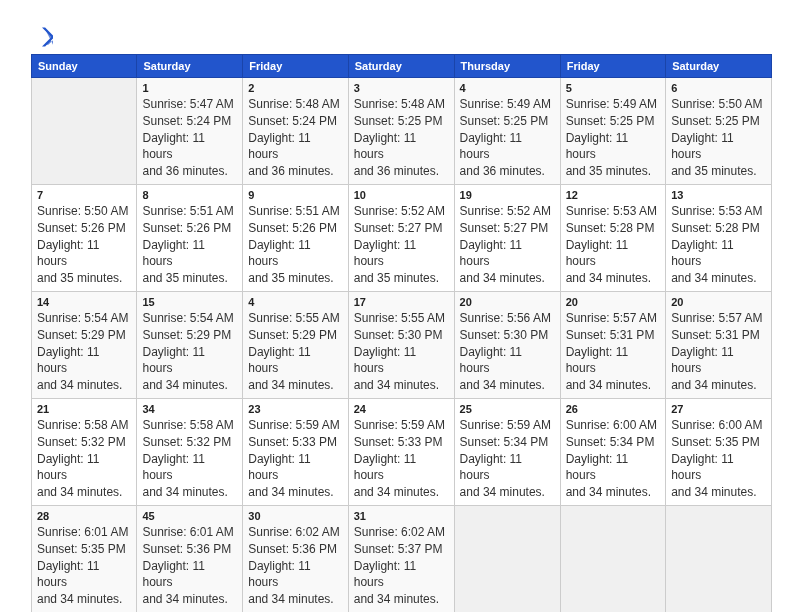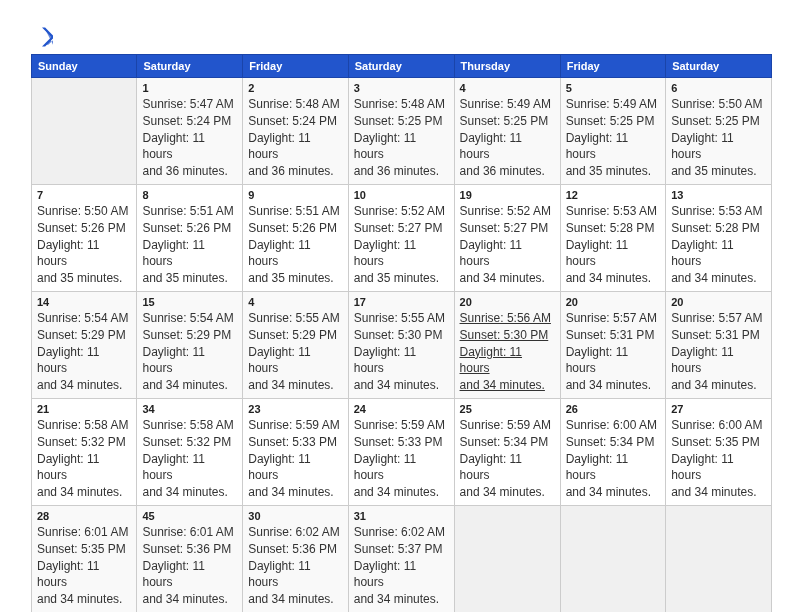--- a/index.html
+++ b/index.html
@@ -249,21 +249,21 @@
           </td>
           <td>
             <span class="day-num">17</span>
             <div class="day-info" style="white-space: pre-line;">Sunrise: 5:55 AM
 Sunset: 5:30 PM
 Daylight: 11 hours
 and 34 minutes.</div>
           </td>
           <td>
             <span class="day-num">20</span>
-            <div class="day-info" style="white-space: pre-line; text-decoration: underline;">Sunrise: 5:56 AM
+            <div class="day-info" style="white-space: pre-line;">Sunrise: 5:56 AM
 Sunset: 5:30 PM
 Daylight: 11 hours
 and 34 minutes.</div>
           </td>
           <td>
             <span class="day-num">20</span>
             <div class="day-info" style="white-space: pre-line;">Sunrise: 5:57 AM
 Sunset: 5:31 PM
 Daylight: 11 hours
 and 34 minutes.</div>

